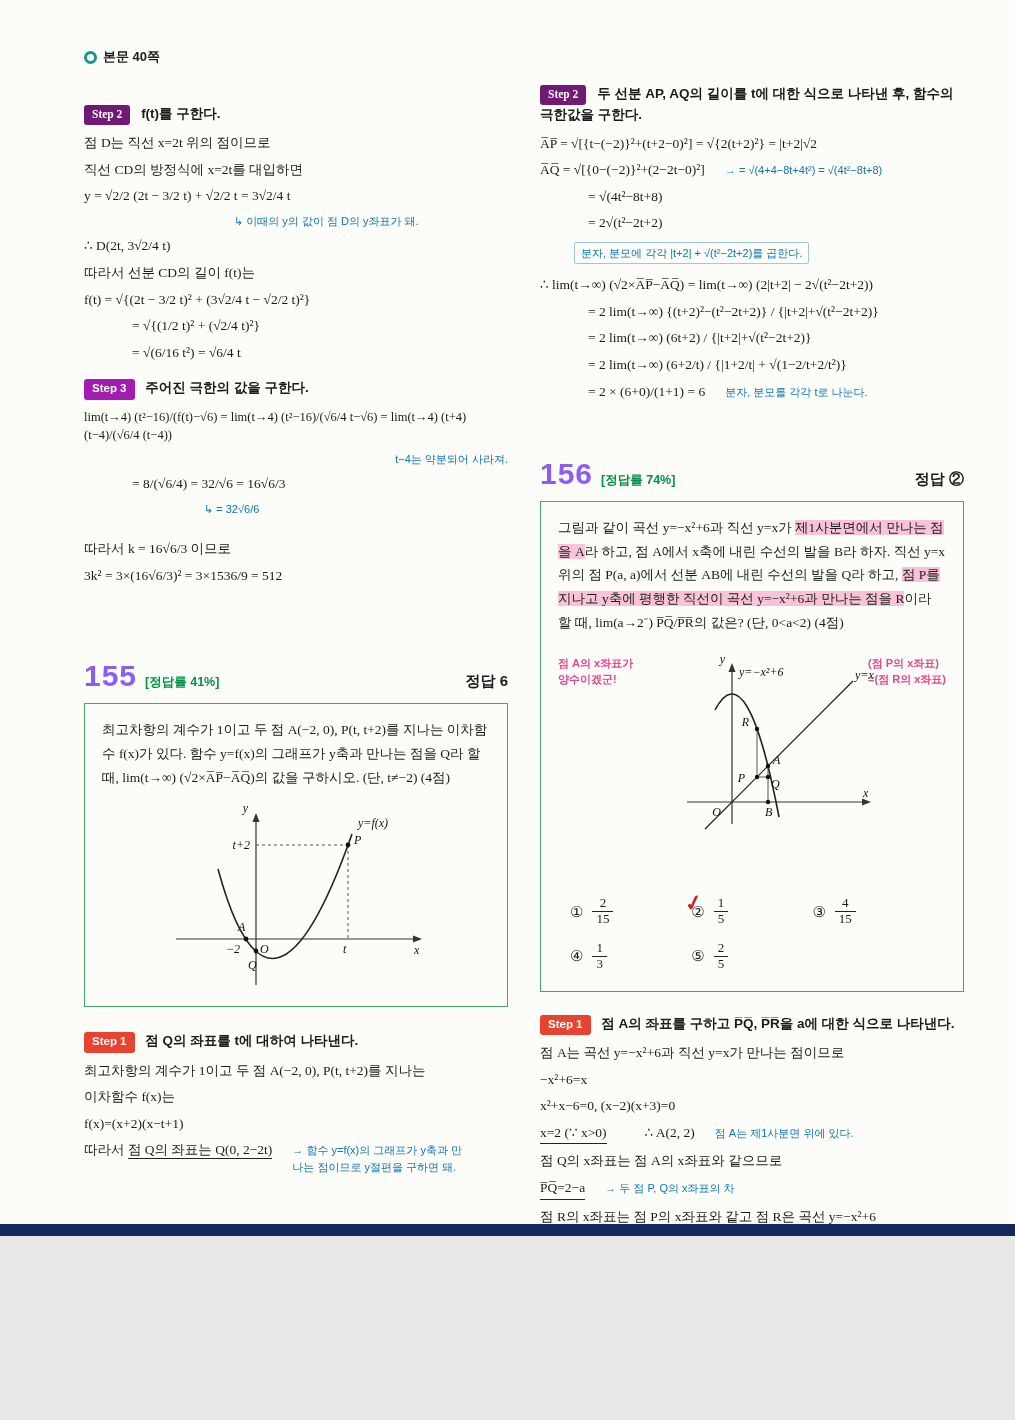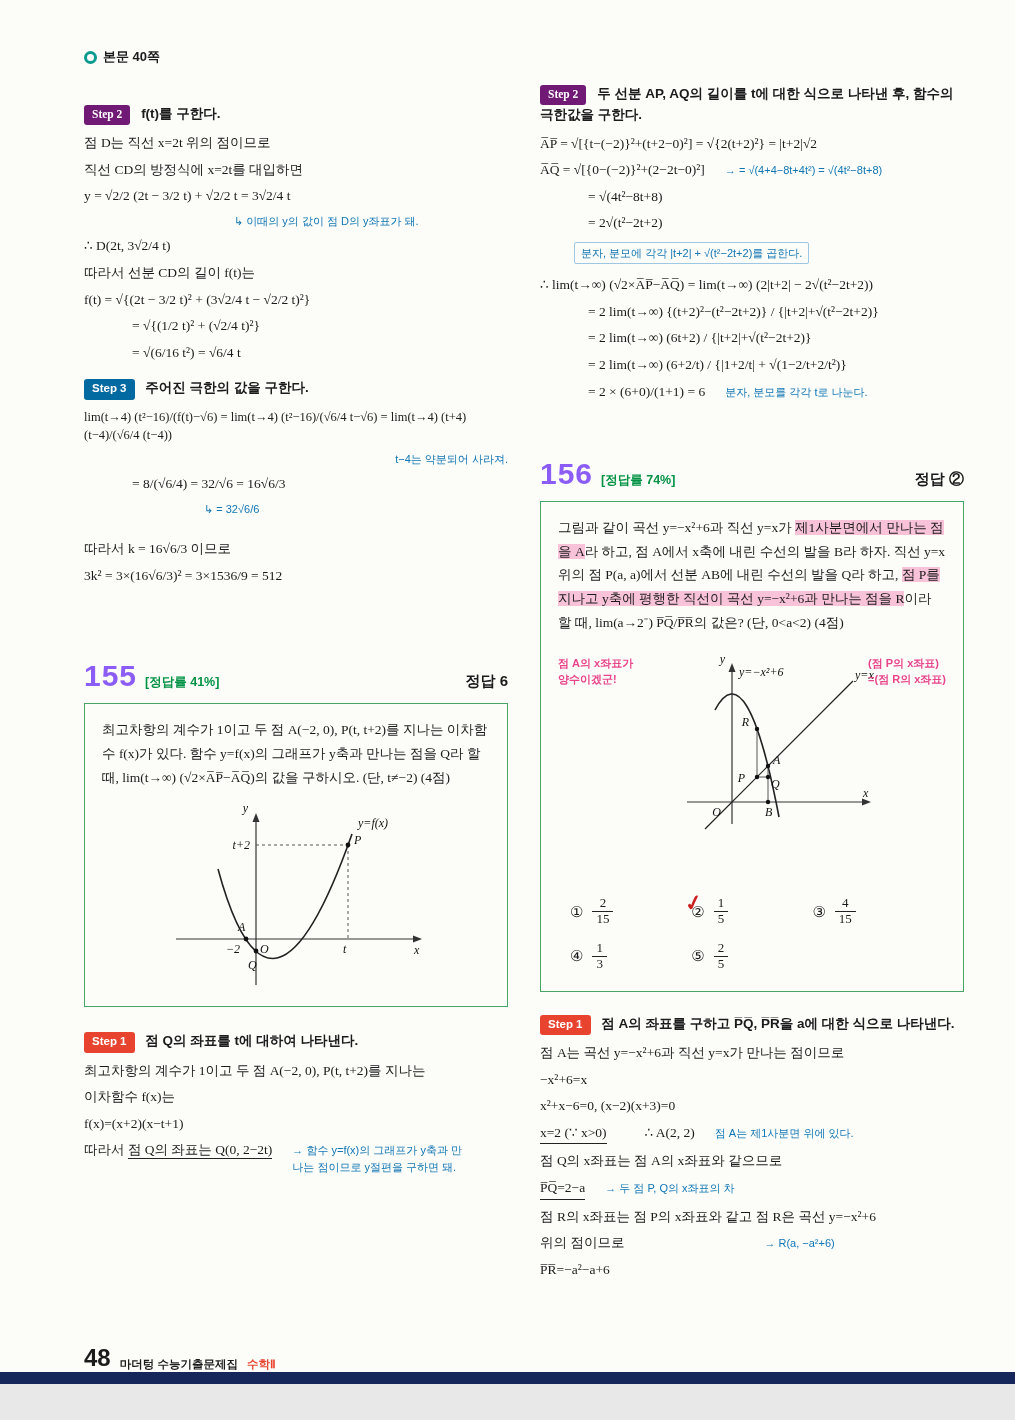--- a/index.html
+++ b/index.html
@@ -1,28 +1,28 @@
 <!DOCTYPE html>
 <html><head>
 <meta charset="utf-8">
 <style>
   html,body{margin:0;padding:0;background:#e8e8e8;}
-  .page{position:relative;width:1015px;height:1384px;background:#fcfcf9;
+  .page{position:relative;width:1015px;height:1236px;background:#fcfcf9;
         font-family:"Liberation Serif",serif;color:#1b1b1b;overflow:hidden;}
   .page-header{position:absolute;left:84px;top:48px;display:flex;align-items:center;gap:6px;
         font-family:"Liberation Sans",sans-serif;font-weight:bold;font-size:13px;}
   .hdr-icon{width:7px;height:7px;border:3px solid #0a9a8f;border-radius:50%;display:inline-block;}
   .col{position:absolute;width:424px;}
   .col.left{left:84px;top:88px;}
   .col.right{left:540px;top:84px;}
   .step-head{font-weight:bold;font-size:13.5px;margin:16px 0 8px;
         font-family:"Liberation Sans",sans-serif;line-height:1.5;}
   .badge{display:inline-block;padding:1px 8px 2px;border-radius:3px;color:#fff;font-size:11.5px;
         font-weight:bold;font-family:"Liberation Sans",sans-serif;margin-right:7px;}
-  .b-blue{background:#701a75;font-family:Liberation Serif, serif;} .b-green{background:#0369a1;} .b-red{background:#e8432e;}
+  .b-blue{background:#701a75;font-family:Liberation Serif, serif;} .b-green{background:#a21caf;} .b-red{background:#e8432e;}
   .mline{font-size:13.5px;margin:7px 0;line-height:1.45;}
   .ind{margin-left:48px;}
   .row{display:flex;align-items:baseline;gap:10px;flex-wrap:wrap;}
   .bnote{color:#1076b4;font-size:11px;font-family:"Liberation Sans",sans-serif;
         margin:2px 0 4px 34px;line-height:1.5;}
   .bnote.inline{margin:0 0 0 10px;display:inline;}
   .bnote.rnote{margin-left:auto;text-align:right;max-width:190px;}
   .bnote.boxed{border:1px solid #9ec7e4;border-radius:2px;padding:2px 6px;display:inline-block;}
   .pnote{color:#e8458b;font-size:11px;font-family:"Liberation Sans",sans-serif;
         font-weight:bold;line-height:1.45;position:absolute;}

